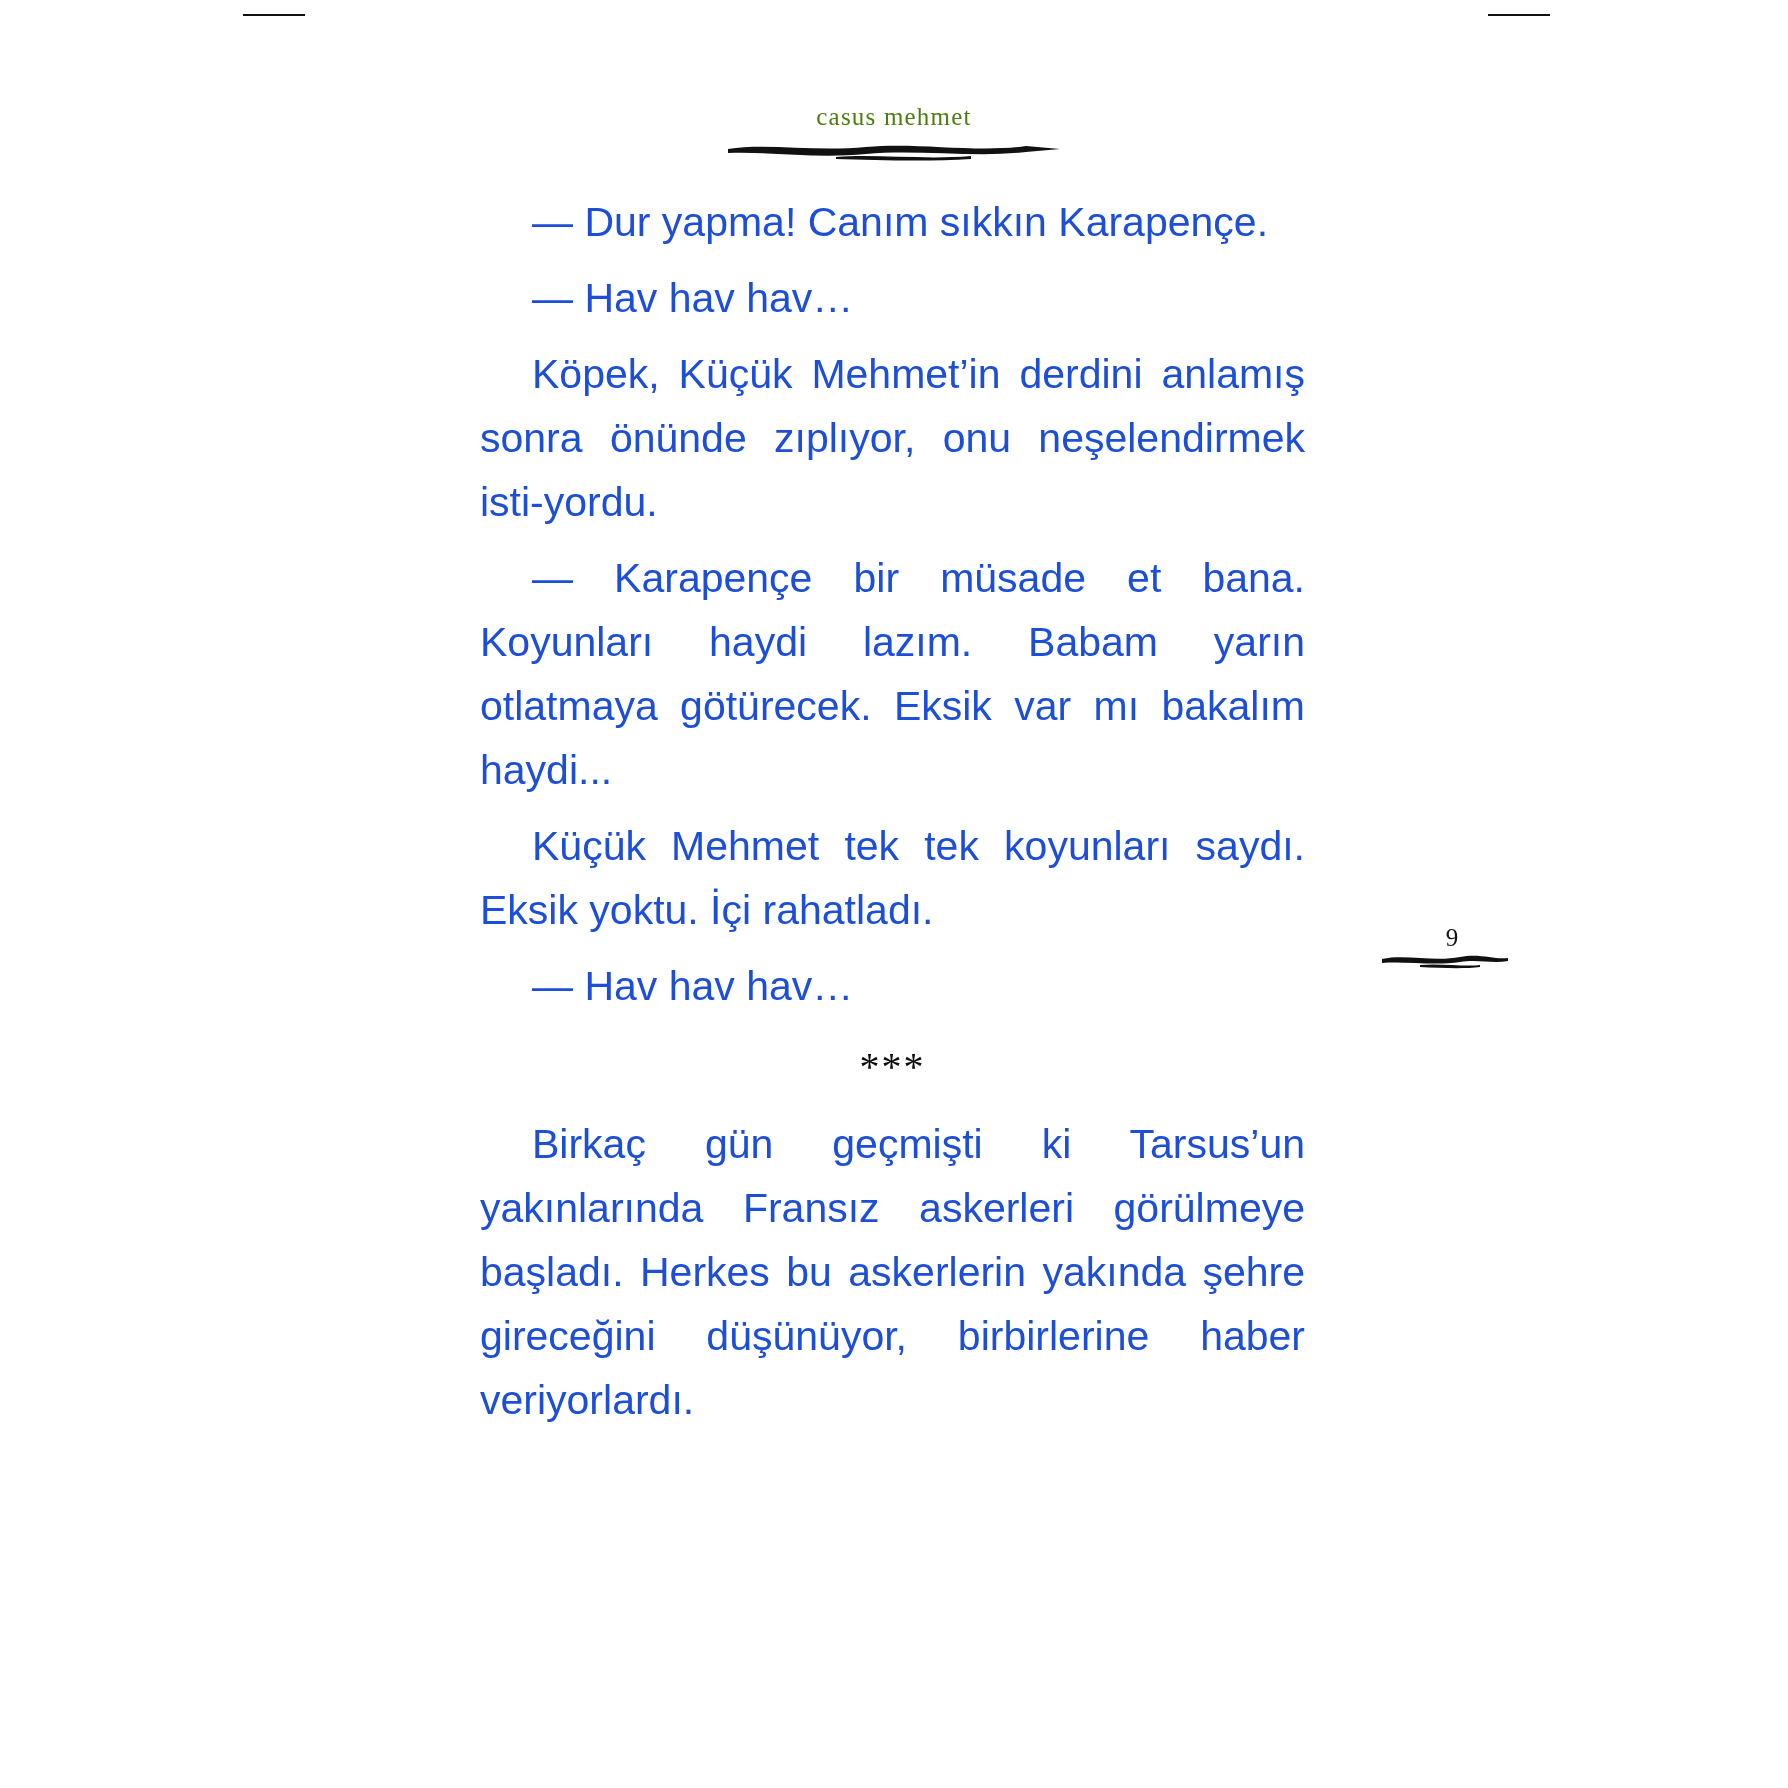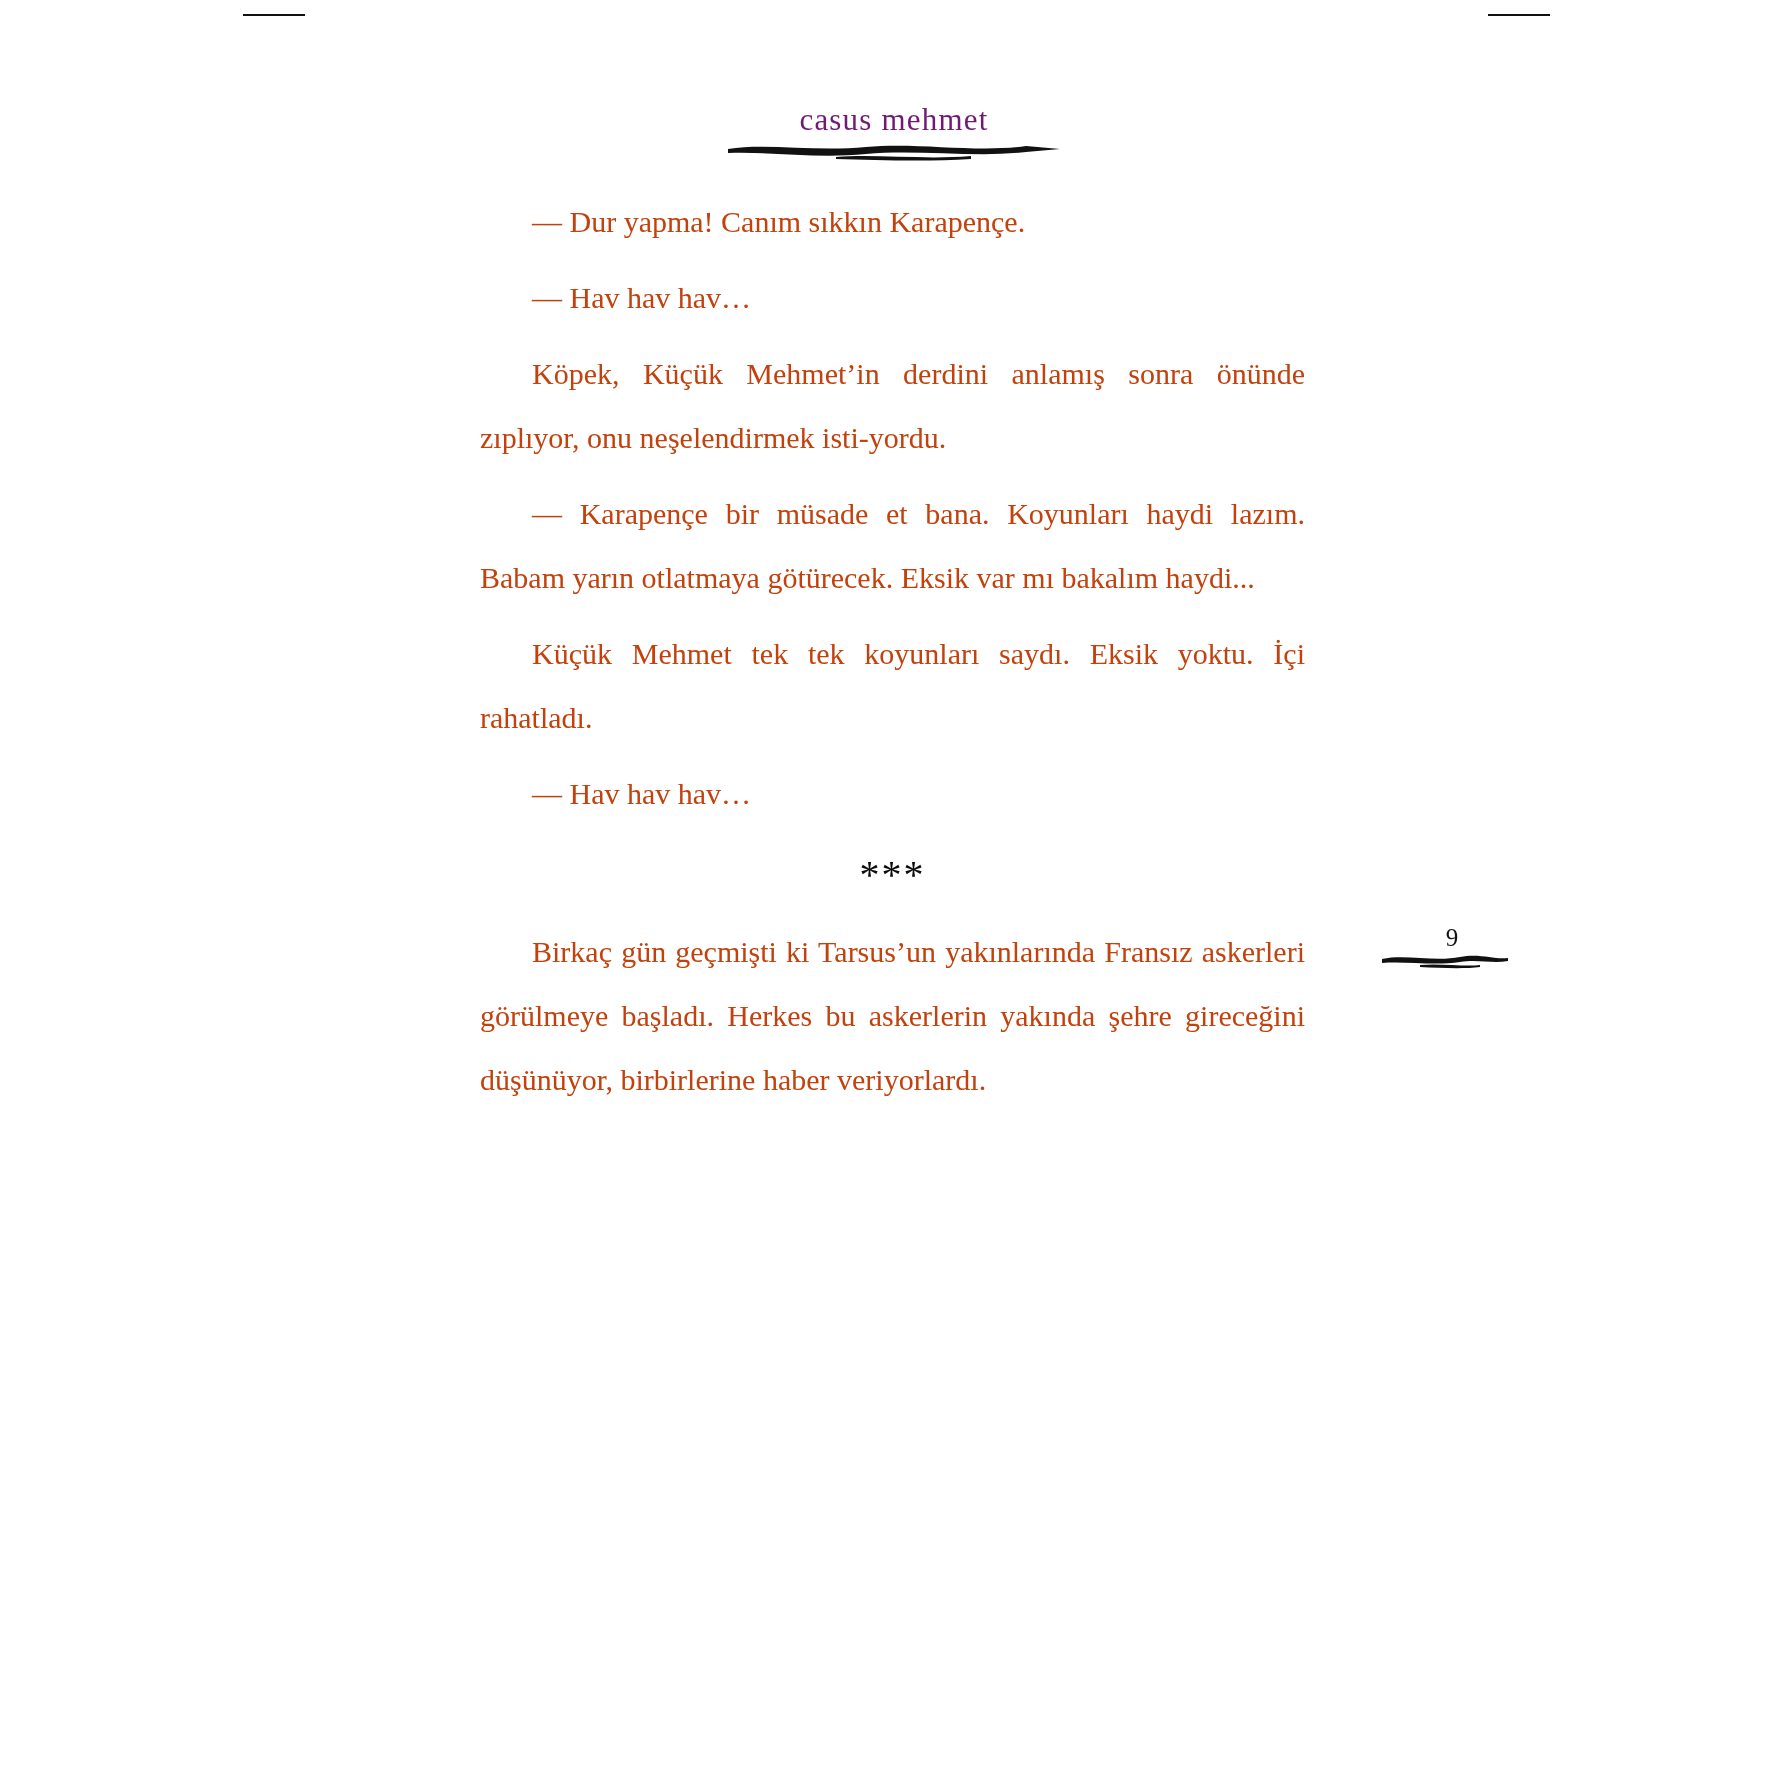--- a/index.html
+++ b/index.html
@@ -39,23 +39,23 @@
   .running-head {
     position: absolute;
     left: 0;
     top: 104px;
     width: 1788px;
     text-align: center;
   }
   .running-head .rh-text {
     display: inline-block;
     font-family: "Liberation Serif", serif;
-    font-size: 31px;
+    font-size: 25px;
     letter-spacing: 1.2px;
-    color: #701a75;
+    color: #4d7c0f;
     line-height: 1;
   }
   .rule-wrap {
     position: absolute;
     left: 726px;
     top: 140px;
     width: 336px;
     height: 22px;
   }
   
@@ -85,25 +85,25 @@
   }
 
   
   .textblock {
     position: absolute;
     left: 480px;
     top: 190px;
     width: 825px;
   }
   .para {
-    font-family: Liberation Serif, serif;
-    font-size: 30px;
+    font-family: Liberation Sans, sans-serif;
+    font-size: 41px;
     line-height: 64px;
     margin: 0 0 8px 0;
-    color: #c2410c;
+    color: #1d4ed8;
     text-align: justify;
     text-indent: 52px;
     -webkit-hyphens: manual;
     hyphens: manual;
   }
   .para.nojust {
     text-align: left;
   }
   .para.dash {
     text-indent: 52px;

